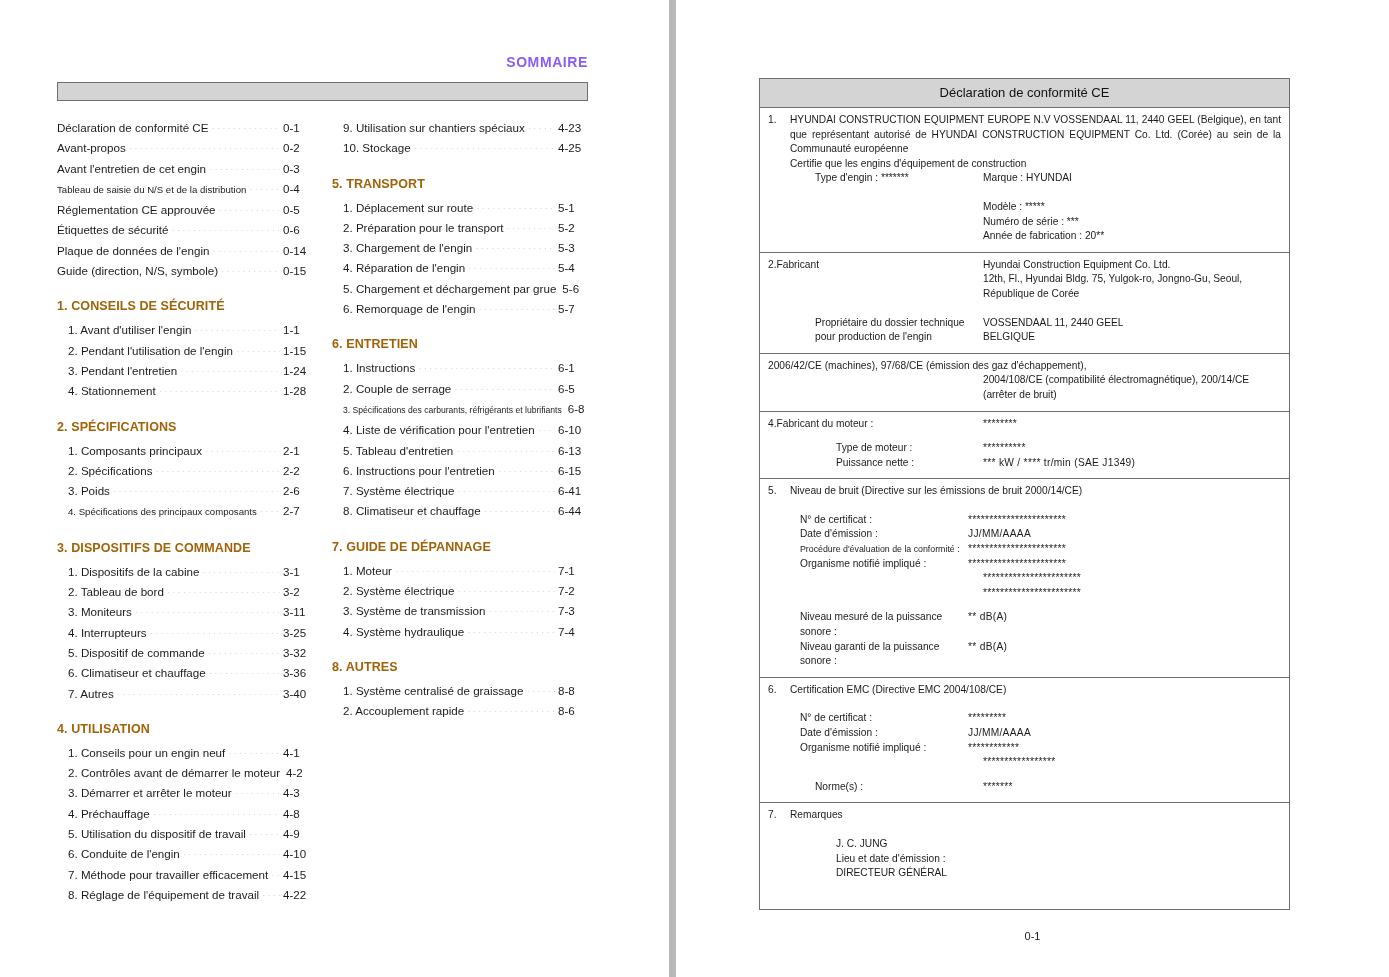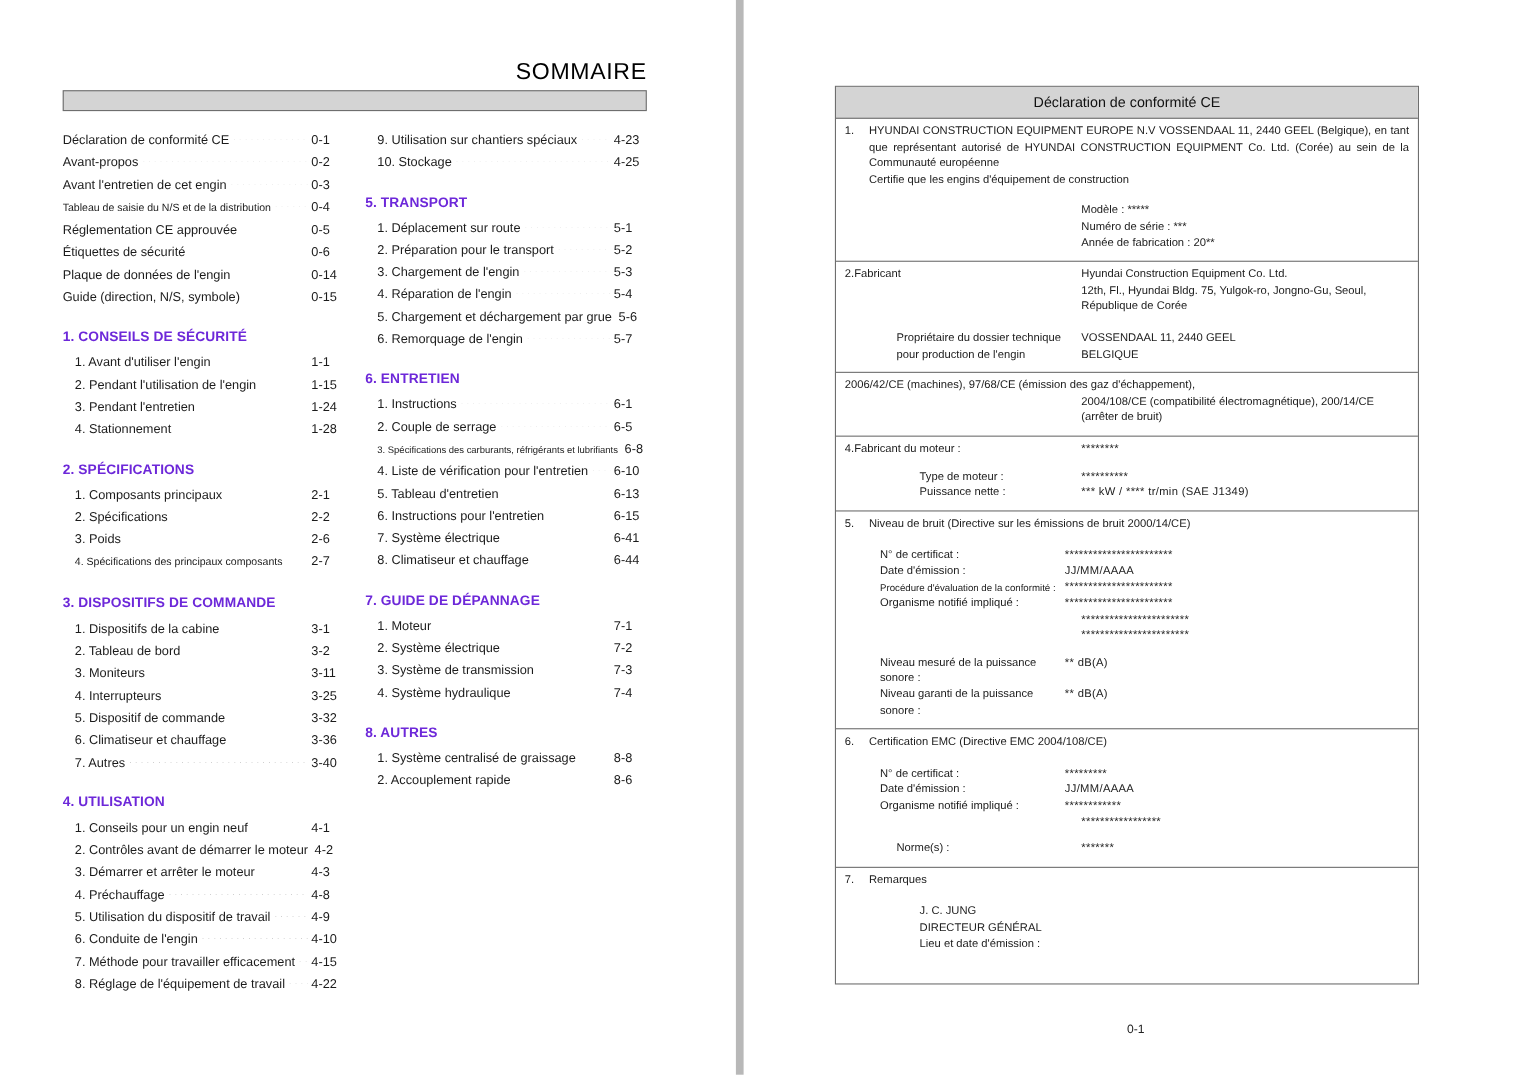--- a/index.html
+++ b/index.html
@@ -27,24 +27,24 @@
 
   
   .page-left {
     position: absolute;
     left: 0; top: 0;
     width: 669px; height: 977px;
   }
   .sommaire-title {
     position: absolute;
     right: 81px; top: 54px;
-    font-size: 21px;
-    font-weight: normal;
+    font-size: 14px;
+    font-weight: bold;
     letter-spacing: 0.6px;
-    color: #000000;
+    color: #8b5cf6;
   }
   .gray-bar {
     position: absolute;
     left: 57px; top: 82px;
     width: 531px; height: 19px;
     background: #d4d4d4;
     border: 1px solid #6e6e6e;
     box-sizing: border-box;
   }
 
@@ -54,21 +54,21 @@
     width: 531px;
     display: flex;
     gap: 19px;
   }
   .toc-col { width: 256px; }
 
   .toc-group { margin-bottom: 0; }
   .grp-head {
     font-size: 12.5px;
     font-weight: bold;
-    color: #6d28d9;
+    color: #a16207;
     letter-spacing: 0.1px;
     margin: 18px 0 7px 0;
     white-space: nowrap;
   }
 
   .toc-row {
     display: flex;
     align-items: baseline;
     font-size: 11.6px;
     line-height: 20.3px;
@@ -495,20 +495,24 @@
     <div class="ce-table">
 
       <div class="ce-head">Déclaration de conformité CE</div>
 
       <div class="ce-row">
         <div class="num-line">
           <div class="num">1.</div>
           <div class="num-body just">HYUNDAI CONSTRUCTION EQUIPMENT EUROPE N.V VOSSENDAAL 11, 2440 GEEL (Belgique), en tant que représentant autorisé de HYUNDAI CONSTRUCTION EQUIPMENT Co. Ltd. (Corée) au sein de la Communauté européenne</div>
         </div>
         <div class="indent-1">Certifie que les engins d'équipement de construction</div>
+        <div class="kv">
+          <div class="k">Type d'engin : *******</div>
+          <div class="v">Marque : HYUNDAI</div>
+        </div>
         <div class="spacer-14"></div>
         <div class="blk-right">Modèle : *****</div>
         <div class="blk-right">Numéro de série : ***</div>
         <div class="blk-right">Année de fabrication : 20**</div>
       </div>
 
       <div class="ce-row">
         <div class="kv">
           <div class="k" style="padding-left:0">
             <span class="num">2.</span><span>Fabricant</span>
@@ -623,22 +627,22 @@
         </div>
       </div>
 
       <div class="ce-row">
         <div class="num-line">
           <div class="num">7.</div>
           <div class="num-body">Remarques</div>
         </div>
         <div class="spacer-14"></div>
         <div class="indent-3">J. C. JUNG</div>
+        <div class="indent-3">Lieu et date d'émission :</div>
         <div class="indent-3">DIRECTEUR GÉNÉRAL</div>
-        <div class="indent-3">Lieu et date d'émission :</div>
         <div class="spacer-20"></div>
       </div>
 
     </div>
 
     <div class="folio">0-1</div>
   </div>
 
 </div>
 

